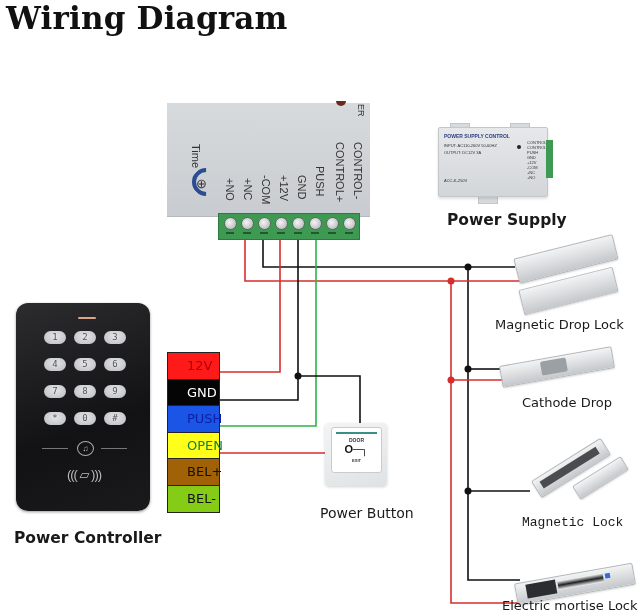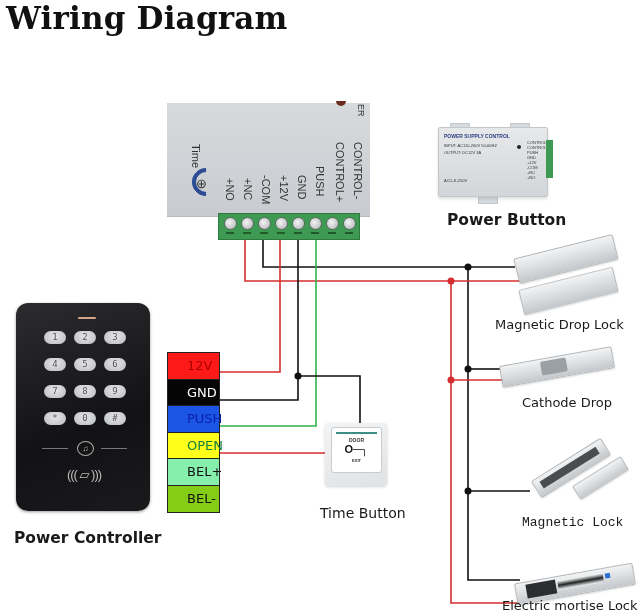--- a/index.html
+++ b/index.html
@@ -141,21 +141,21 @@
   <div class="ps-text" style="left:88px; top:12px;">CONTROL-</div>
   <div class="ps-text" style="left:88px; top:17px;">CONTROL+</div>
   <div class="ps-text" style="left:88px; top:22px;">PUSH</div>
   <div class="ps-text" style="left:88px; top:27px;">GND</div>
   <div class="ps-text" style="left:88px; top:32px;">+12V</div>
   <div class="ps-text" style="left:88px; top:37px;">-COM</div>
   <div class="ps-text" style="left:88px; top:42px;">+NC</div>
   <div class="ps-text" style="left:88px; top:47px;">+NO</div>
 </div>
 <div class="ps-term"></div>
-<div class="caption" style="left:447px; top:211px; font-size:15.5px;">Power Button</div>
+<div class="caption" style="left:447px; top:211px; font-size:15.5px;">Power Supply</div>
 
 <div class="keypad">
   <div class="kp-led"></div>
   <div class="key" style="left:28px; top:28px;">1</div>
   <div class="key" style="left:58px; top:28px;">2</div>
   <div class="key" style="left:88px; top:28px;">3</div>
   <div class="key" style="left:28px; top:55px;">4</div>
   <div class="key" style="left:58px; top:55px;">5</div>
   <div class="key" style="left:88px; top:55px;">6</div>
   <div class="key" style="left:28px; top:82px;">7</div>
@@ -169,33 +169,33 @@
   <div class="kp-bell">♫</div>
   <div class="kp-rfid">((( ▱ )))</div>
 </div>
 <div class="caption" style="left:14px; top:529px; font-size:15.5px;">Power Controller</div>
 
 <div class="cterm">
   <div class="cterm-row" style="background: rgb(255, 26, 26); color: rgb(176, 0, 0);"><span>12V</span></div>
   <div class="cterm-row" style="background: rgb(5, 5, 5); color: rgb(255, 255, 255);"><span>GND</span></div>
   <div class="cterm-row" style="background: rgb(26, 85, 230); color: rgb(11, 31, 168);"><span>PUSH</span></div>
   <div class="cterm-row" style="background: rgb(255, 255, 26); color: #15803d;"><span>OPEN</span></div>
-  <div class="cterm-row" style="background: #86efac; color: rgb(17, 17, 17);"><span>BEL+</span></div>
+  <div class="cterm-row" style="background: #a16207; color: rgb(17, 17, 17);"><span>BEL+</span></div>
   <div class="cterm-row" style="background: #84cc16; color: rgb(17, 17, 17);"><span>BEL-</span></div>
 </div>
 
 <div class="exit-btn">
   <div class="exit-inner">
     <div class="exit-bar"></div>
     <div class="exit-t1">DOOR</div>
     <div class="exit-key">O─┐</div>
     <div class="exit-t2">EXIT</div>
   </div>
 </div>
-<div class="caption cap-norm" style="left:320px; top:505px; font-size:14px;">Time Button</div>
+<div class="caption cap-norm" style="left:320px; top:505px; font-size:14px;">Power Button</div>
 
 <div class="lock" style="left:515px; top:246px; width:100px; height:24px; transform:rotate(-14deg);"></div>
 <div class="lock" style="left:520px; top:278px; width:95px; height:24px; transform:rotate(-14deg);"></div>
 <div class="caption cap-norm" style="left:495px; top:317px; font-size:13px;">Magnetic Drop Lock</div>
 
 <div class="lock" style="left:500px; top:356px; width:112px; height:20px; transform:rotate(-10deg);">
   <div style="position:absolute; left:40px; top:2px; width:26px; height:14px; background:#9aa0a4; border-radius:2px;"></div>
 </div>
 <div class="caption cap-norm" style="left:522px; top:395px; font-size:13px;">Cathode Drop</div>
 

